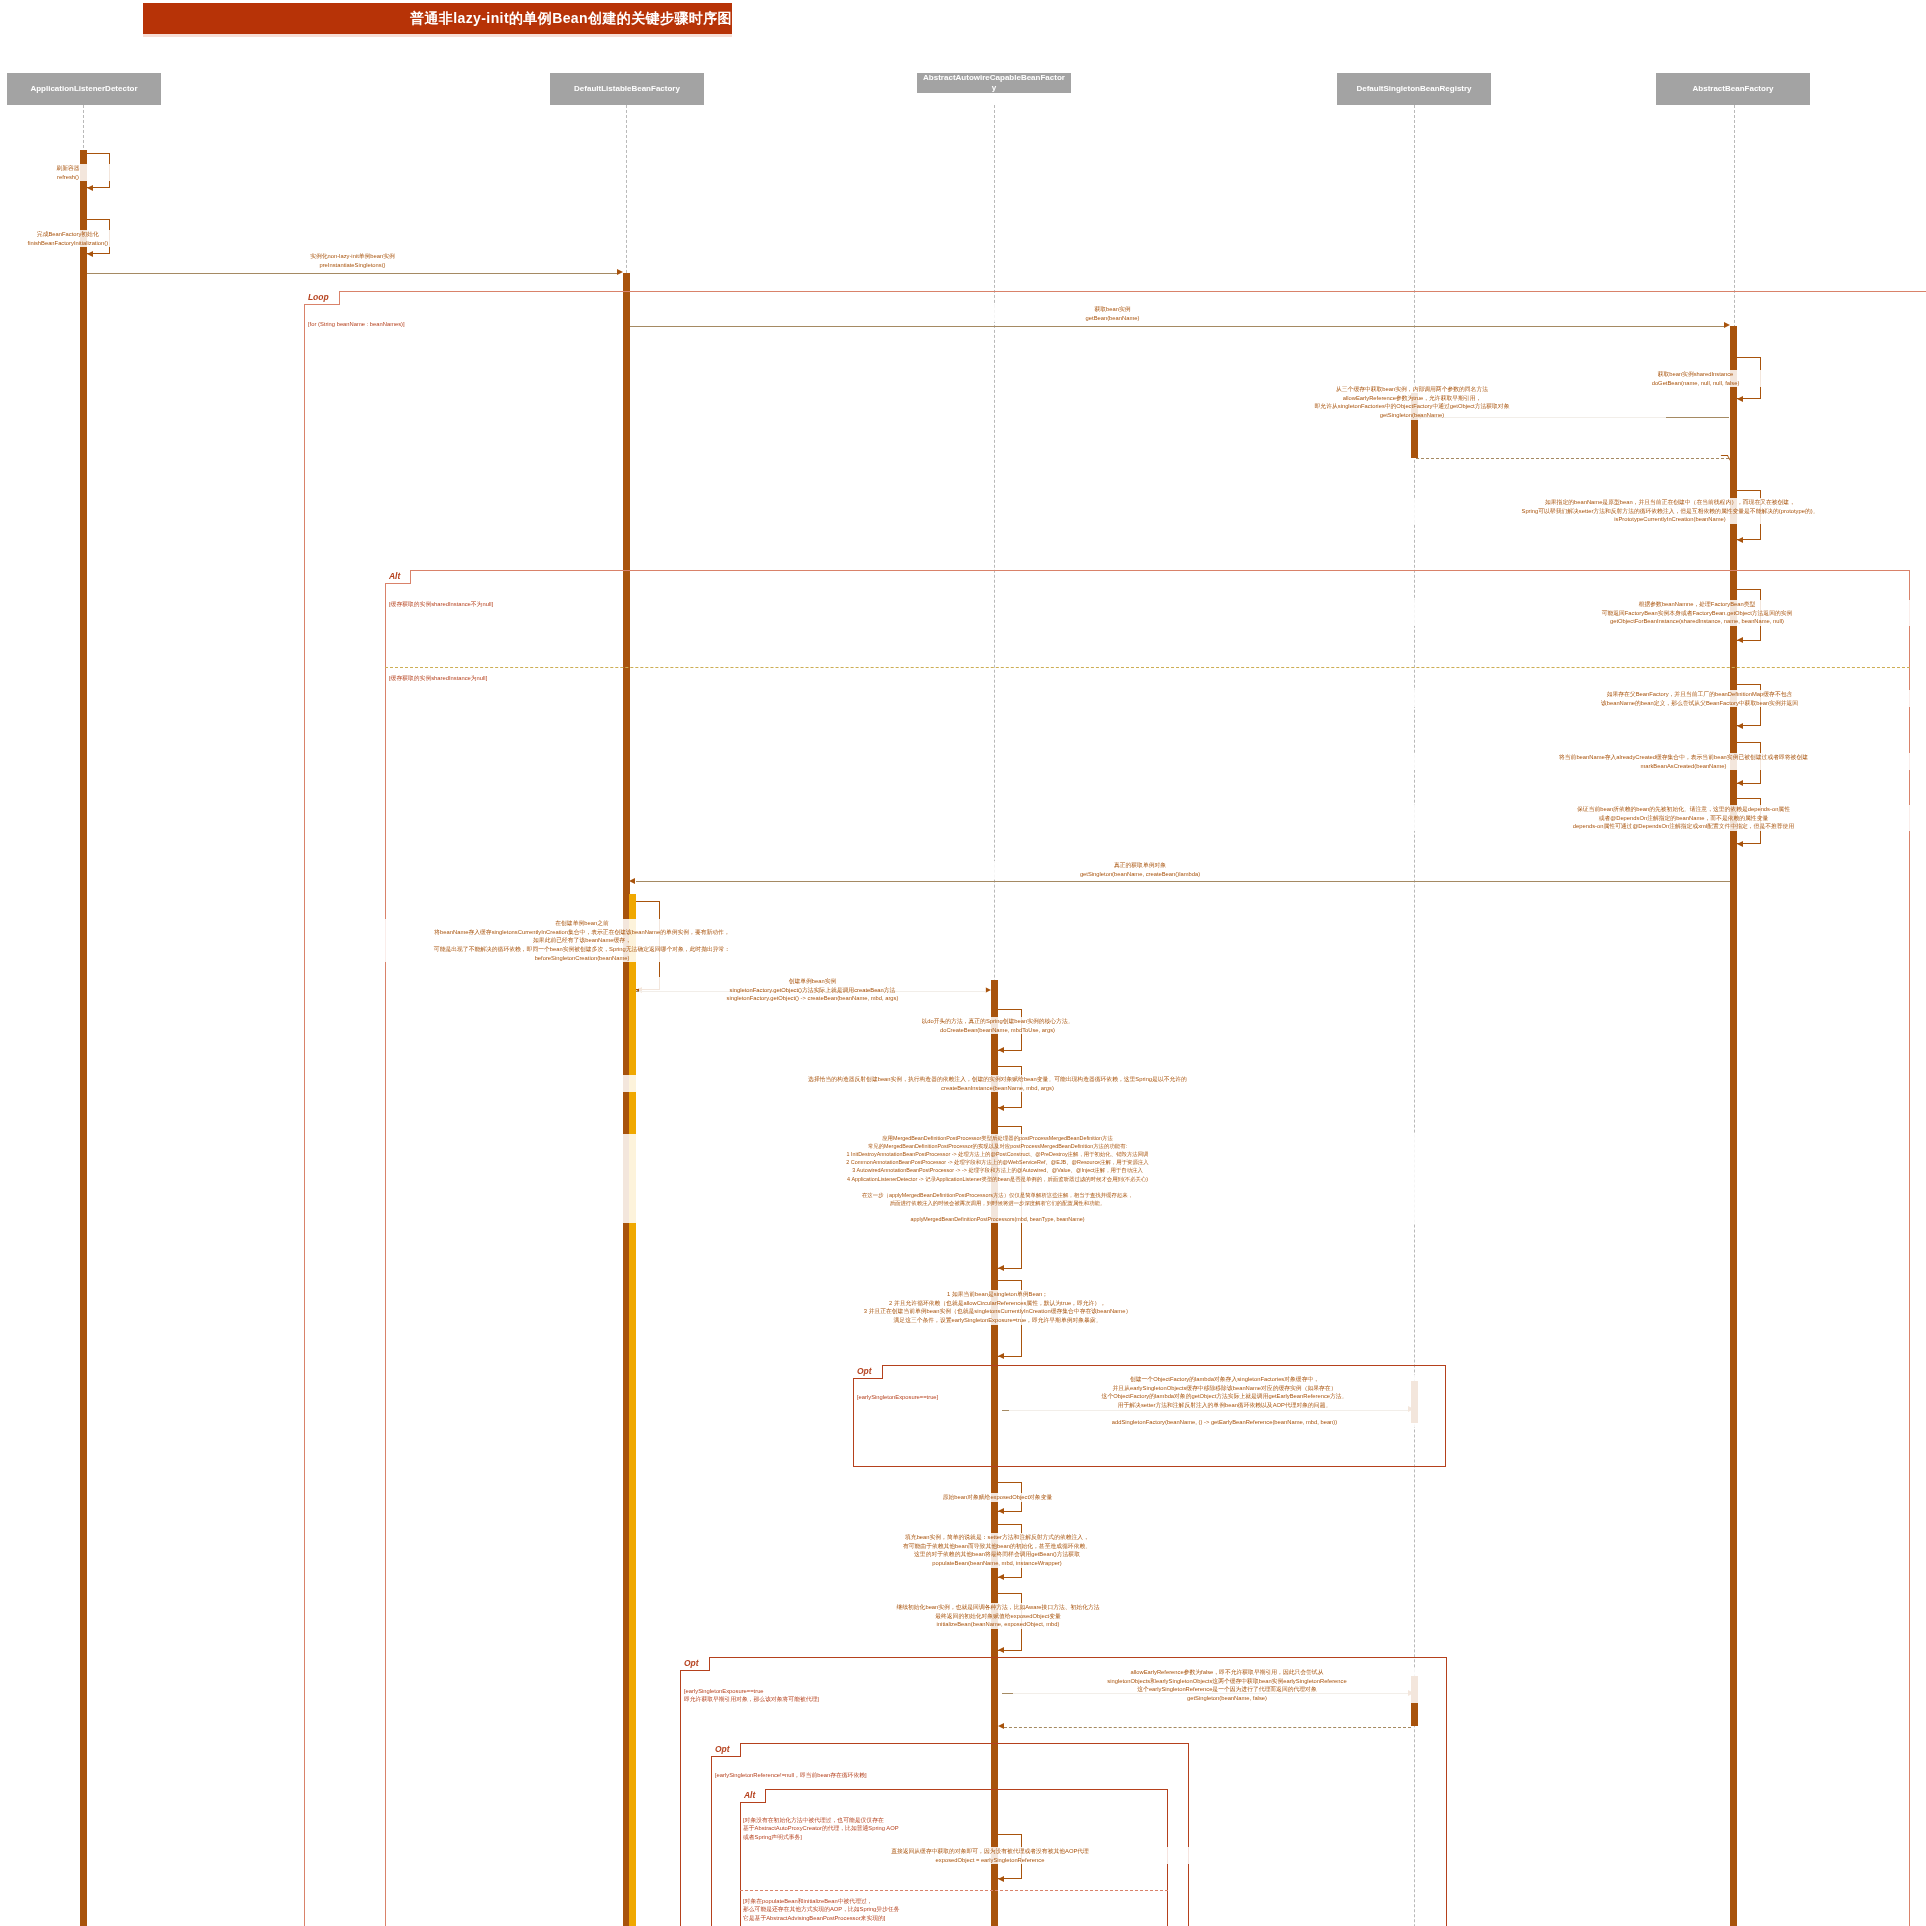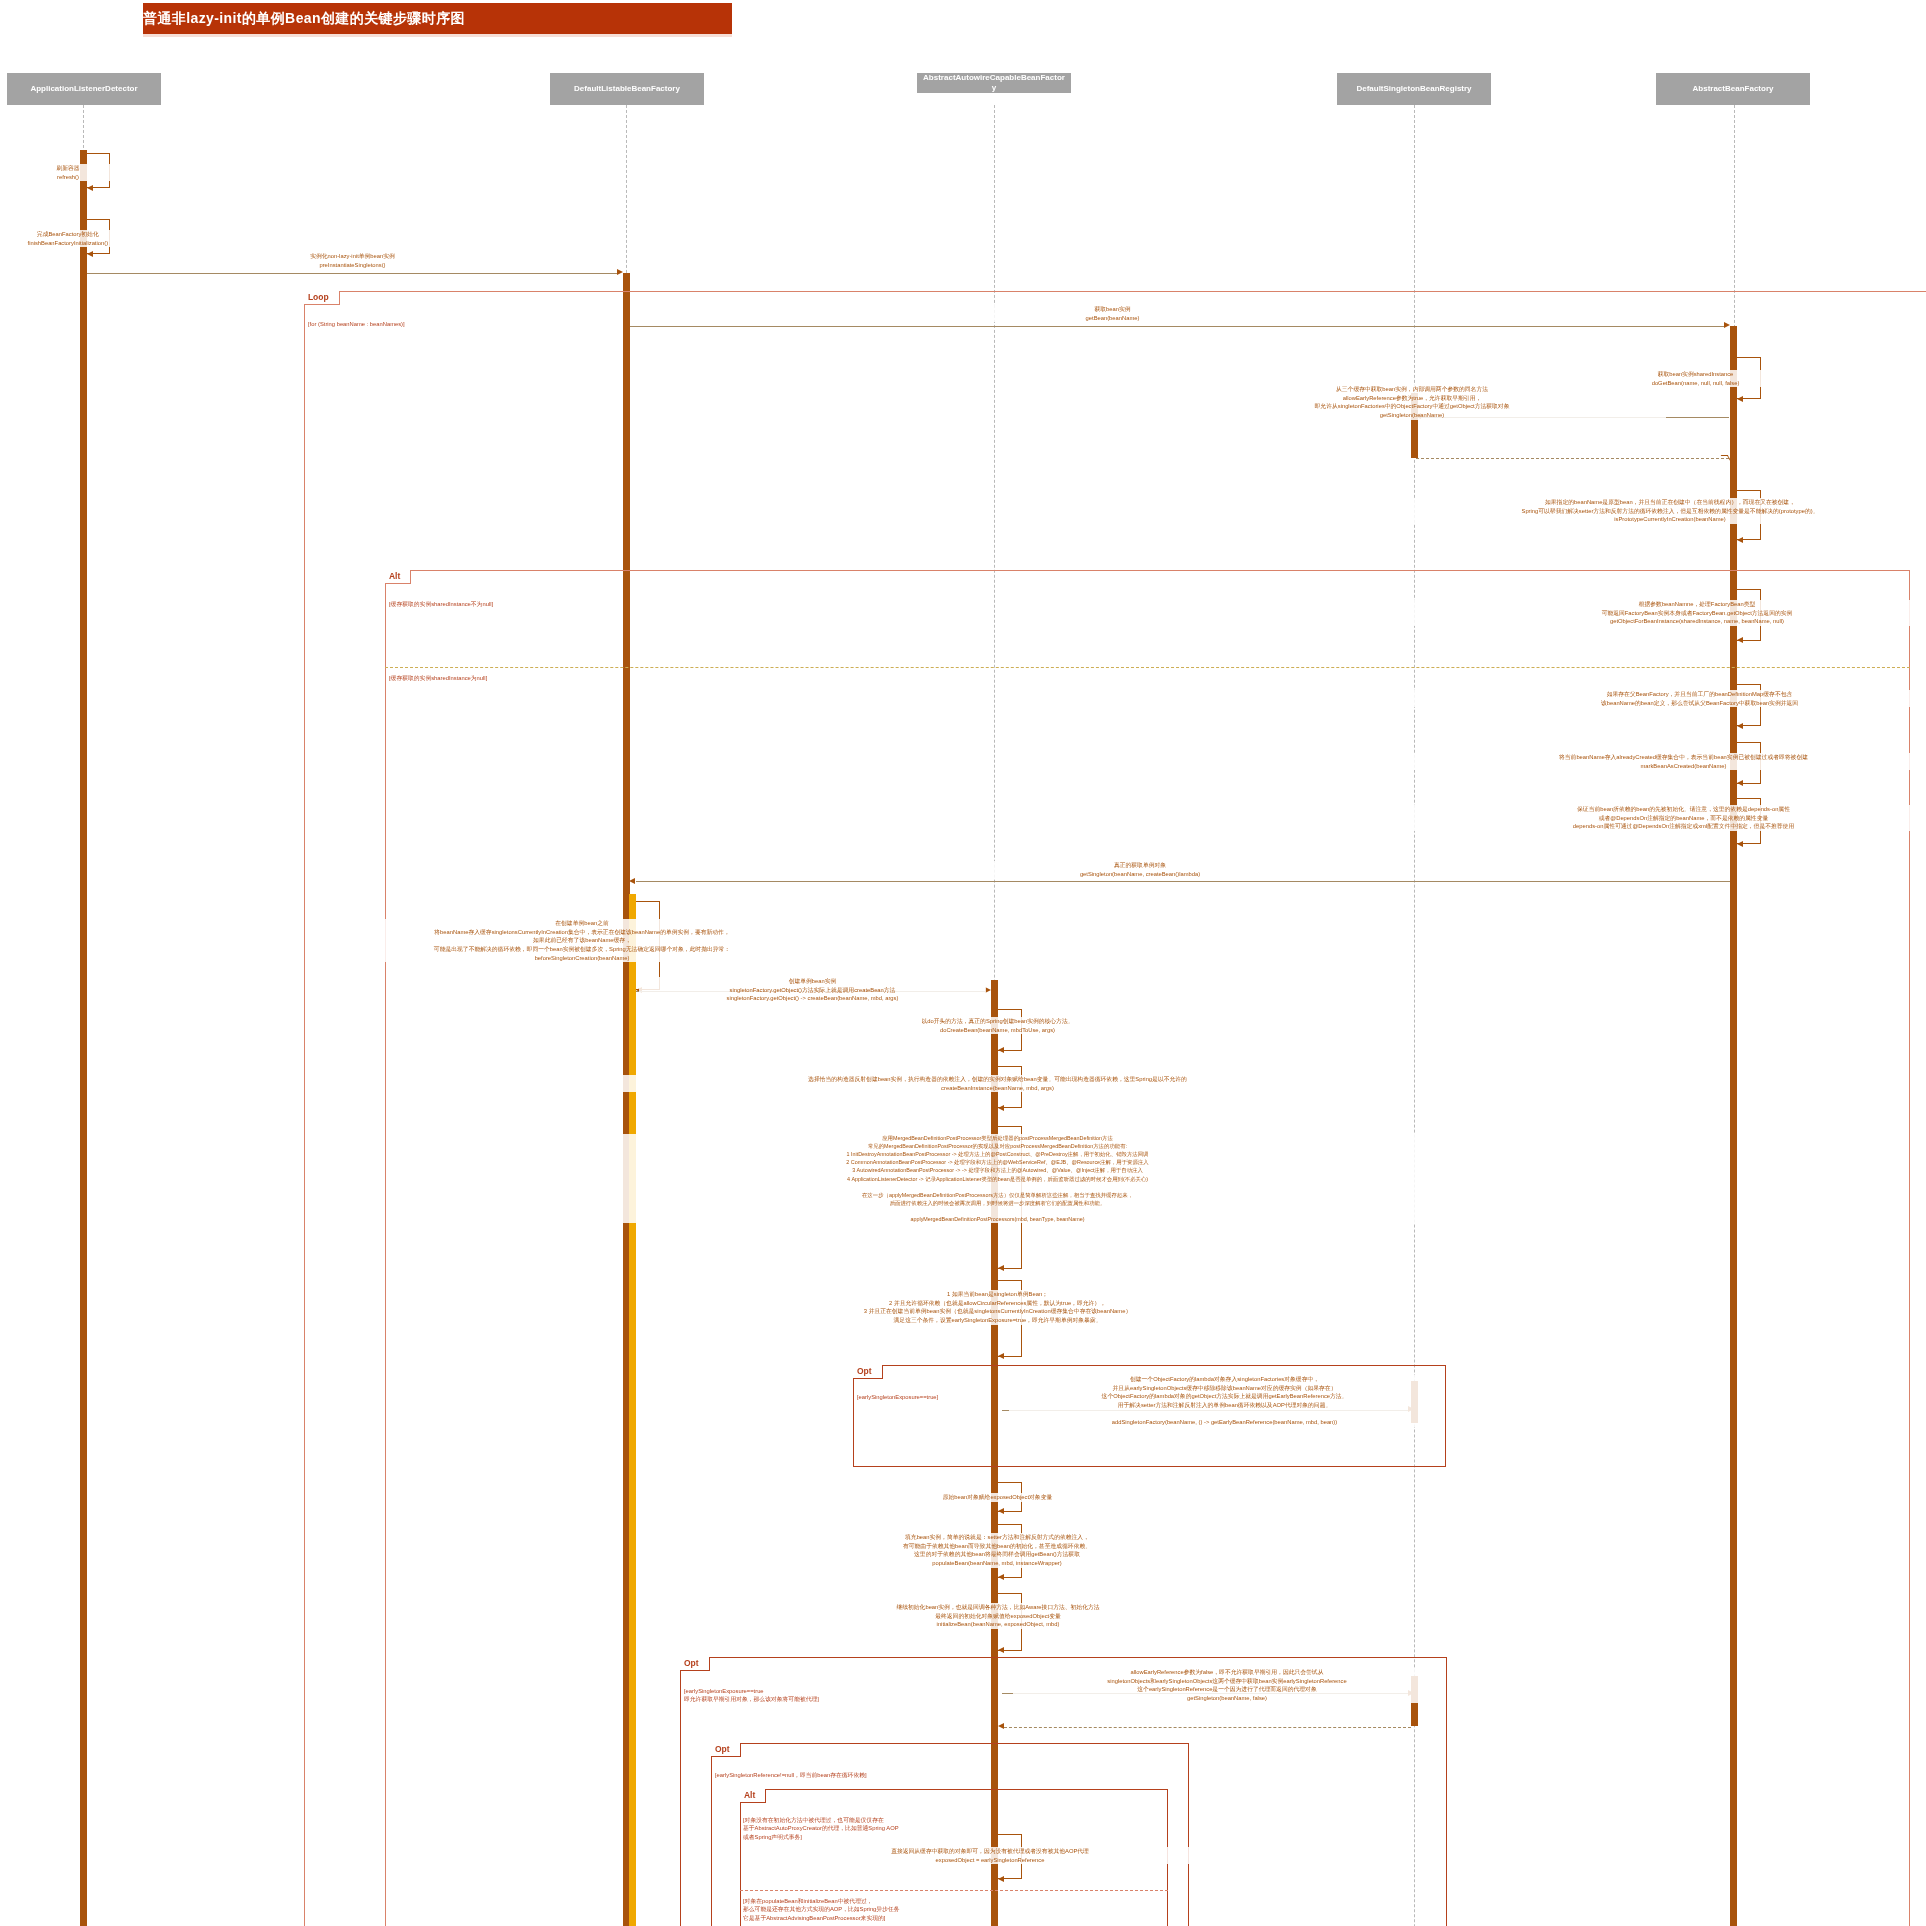--- a/index.html
+++ b/index.html
@@ -10,21 +10,21 @@
     height:2571px;
     background:#ffffff;
     overflow:hidden;
   }
   
   .title-bar {
     position:absolute;
     left:143px; top:3.1px;
     width:589px; height:31px;
     background:#b73307;
-    display:flex; align-items:center; justify-content:flex-start;
+    display:flex; align-items:center; justify-content:flex-end;
   }
   .title-bar .title-text {
     color:#ffffff;
     font-size:14px;
     font-weight:bold;
     letter-spacing:0.4px;
     white-space:nowrap;
   }
   .title-shadow {
     position:absolute;
@@ -73,20 +73,21 @@
     position:absolute;
     left:0; top:0;
     background:#ffffff;
     border-right:0.8px solid #d9826a;
     border-bottom:0.8px solid #d9826a;
     padding:1.9px 10px 2.7px 3.9px;
     font-size:8.5px;
     font-weight:bold;
     color:#b5411d;
     line-height:1;
+    font-style:italic;
   }
   .frag-tab.strong { border-color:#b5411d; }
   .frag-guard {
     position:absolute;
     font-size:5.8px;
     color:#b5411d;
     line-height:1.45;
     white-space:pre-line;
   }
   .frag-divider {

